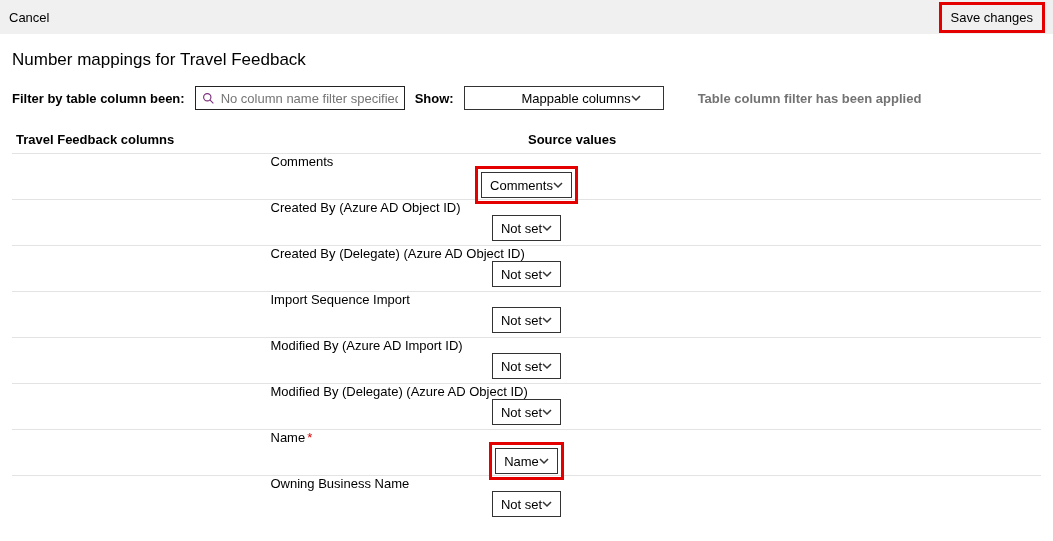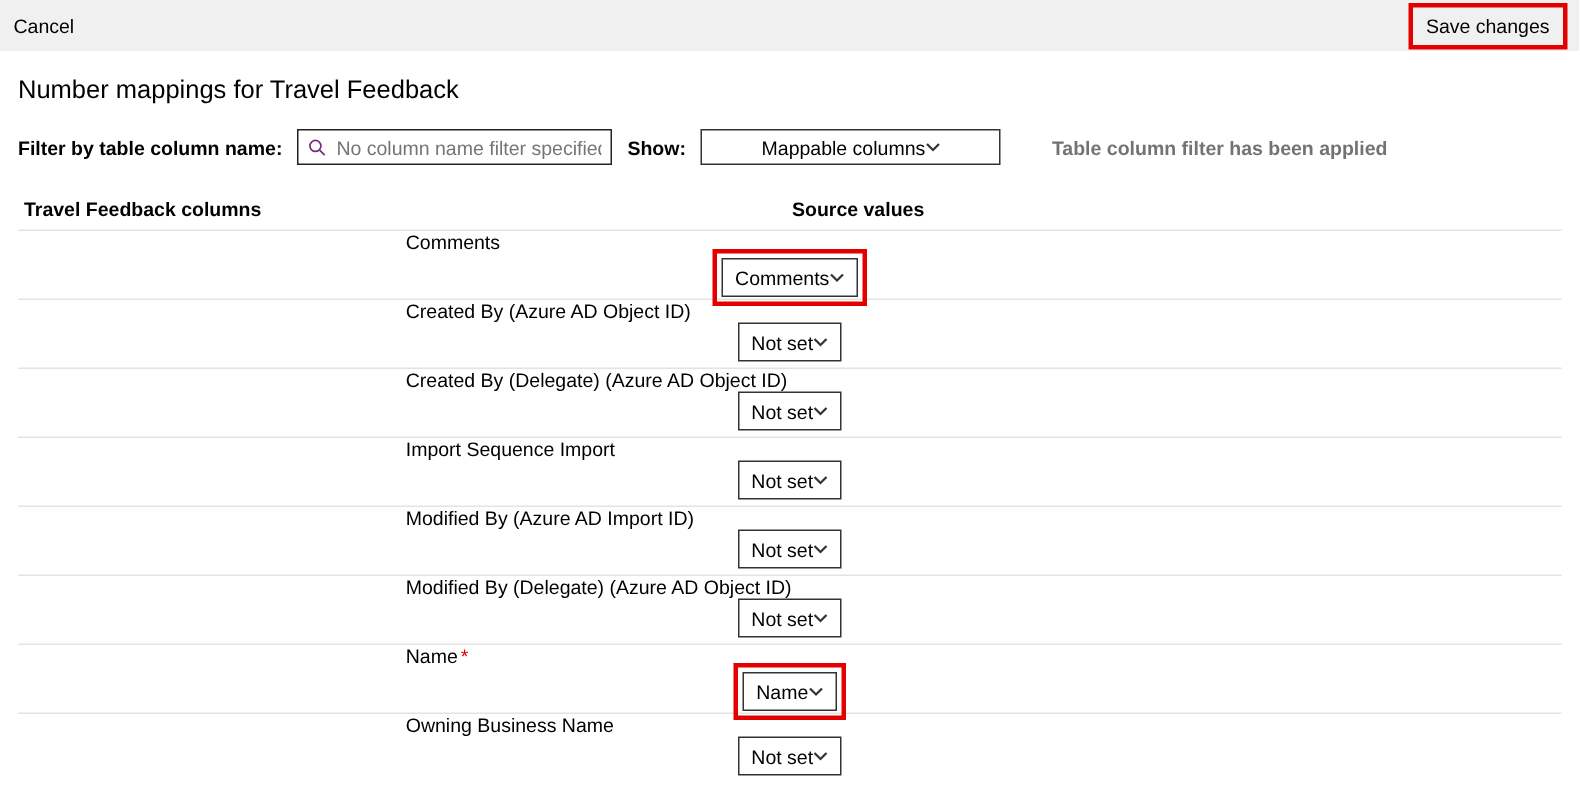--- a/index.html
+++ b/index.html
@@ -65,21 +65,21 @@
     width: 100%;
     font-family: inherit;
     color: #555;
   }
   .show-select {
     border: 1px solid #333;
     height: 24px;
     width: 200px;
     display: flex;
     align-items: center;
-    justify-content: center;
+    justify-content: flex-end;
     padding: 0 22px;
     cursor: pointer;
     font-size: 13px;
   }
   .filter-applied {
     color: #737373;
     font-weight: 600;
     margin-left: 24px;
     font-size: 13px;
   }
@@ -132,21 +132,21 @@
 
 <div class="toolbar">
   <button class="toolbar-btn">Cancel</button>
   <button class="toolbar-btn save-btn">Save changes</button>
 </div>
 
 <div class="page">
   <h1 class="page-title">Number mappings for Travel Feedback</h1>
 
   <div class="filter-row">
-    <span class="filter-label">Filter by table column name:</span>
+    <span class="filter-label">Filter by table column been:</span>
     <div class="filter-input-wrap">
       <svg width="13" height="13" viewBox="0 0 16 16">
           <circle cx="6.5" cy="6.5" r="4.5" fill="none" stroke="#7a2e7a" stroke-width="1.4"></circle>
           <line x1="10" y1="10" x2="14" y2="14" stroke="#7a2e7a" stroke-width="1.4"></line>
         </svg>
       <input class="filter-input" placeholder="No column name filter specified" style="">
     </div>
     <span class="show-label">Show:</span>
     <div class="show-select">
       <span>Mappable columns</span>

